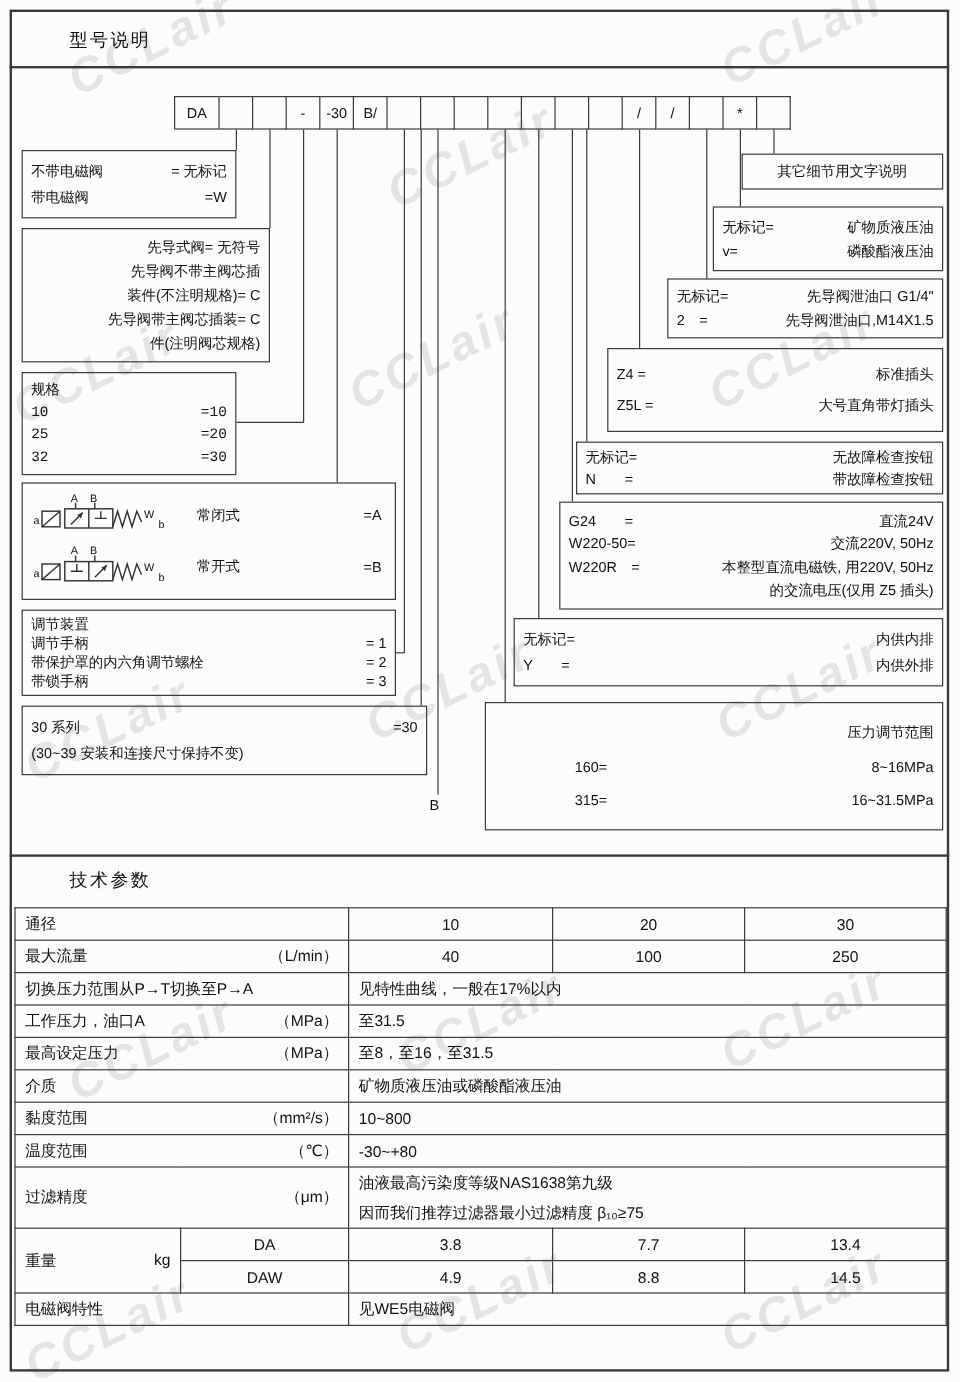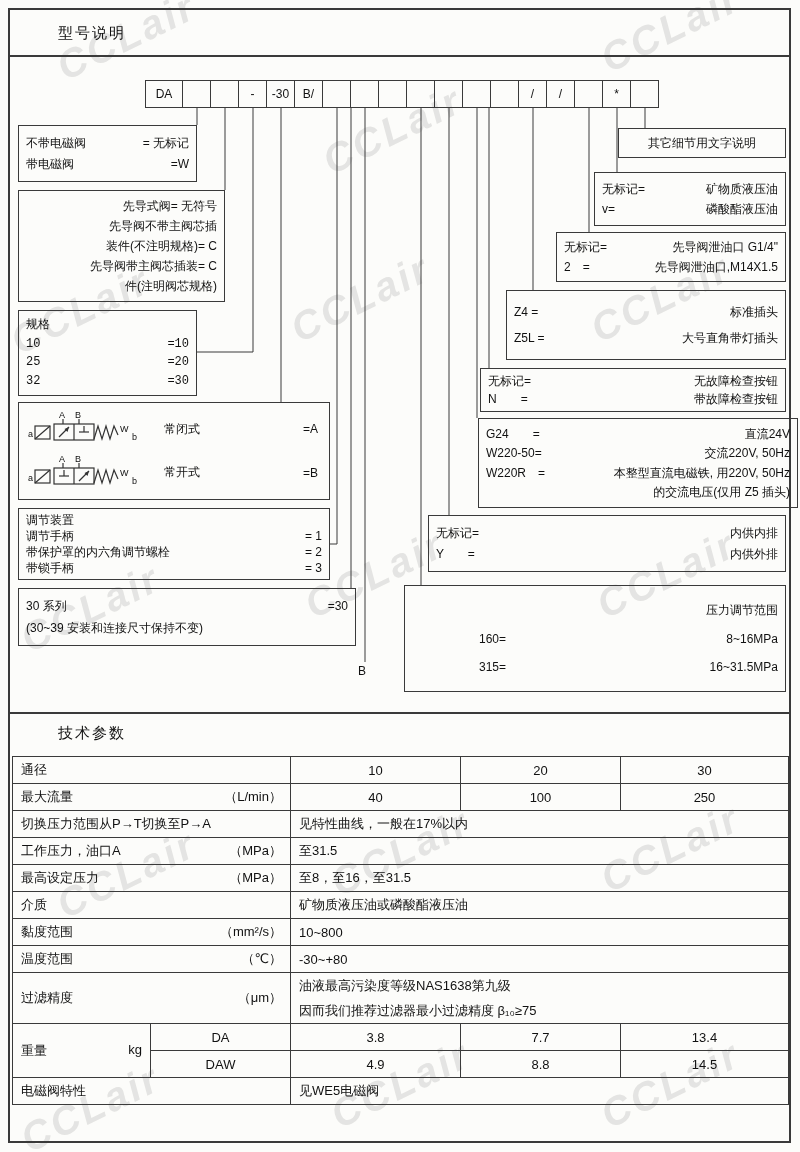--- a/index.html
+++ b/index.html
@@ -274,21 +274,21 @@
   <div class="box" style="left:480px;top:368px;width:306px;height:44px;">
       <div class="ln">
         <span>无标记=</span>
         <span>无故障检查按钮</span>
       </div>
       <div class="ln">
         <span>N　　=</span>
         <span>带故障检查按钮</span>
       </div>
     </div>
-  <div class="box" style="left:478px;top:418px;width:320px;height:90px;">
+  <div class="box" style="left:466px;top:418px;width:320px;height:90px;">
       <div class="ln">
         <span>G24　　=</span>
         <span>直流24V</span>
       </div>
       <div class="ln">
         <span>W220-50=</span>
         <span>交流220V, 50Hz</span>
       </div>
       <div class="ln">
         <span>W220R　=</span>

